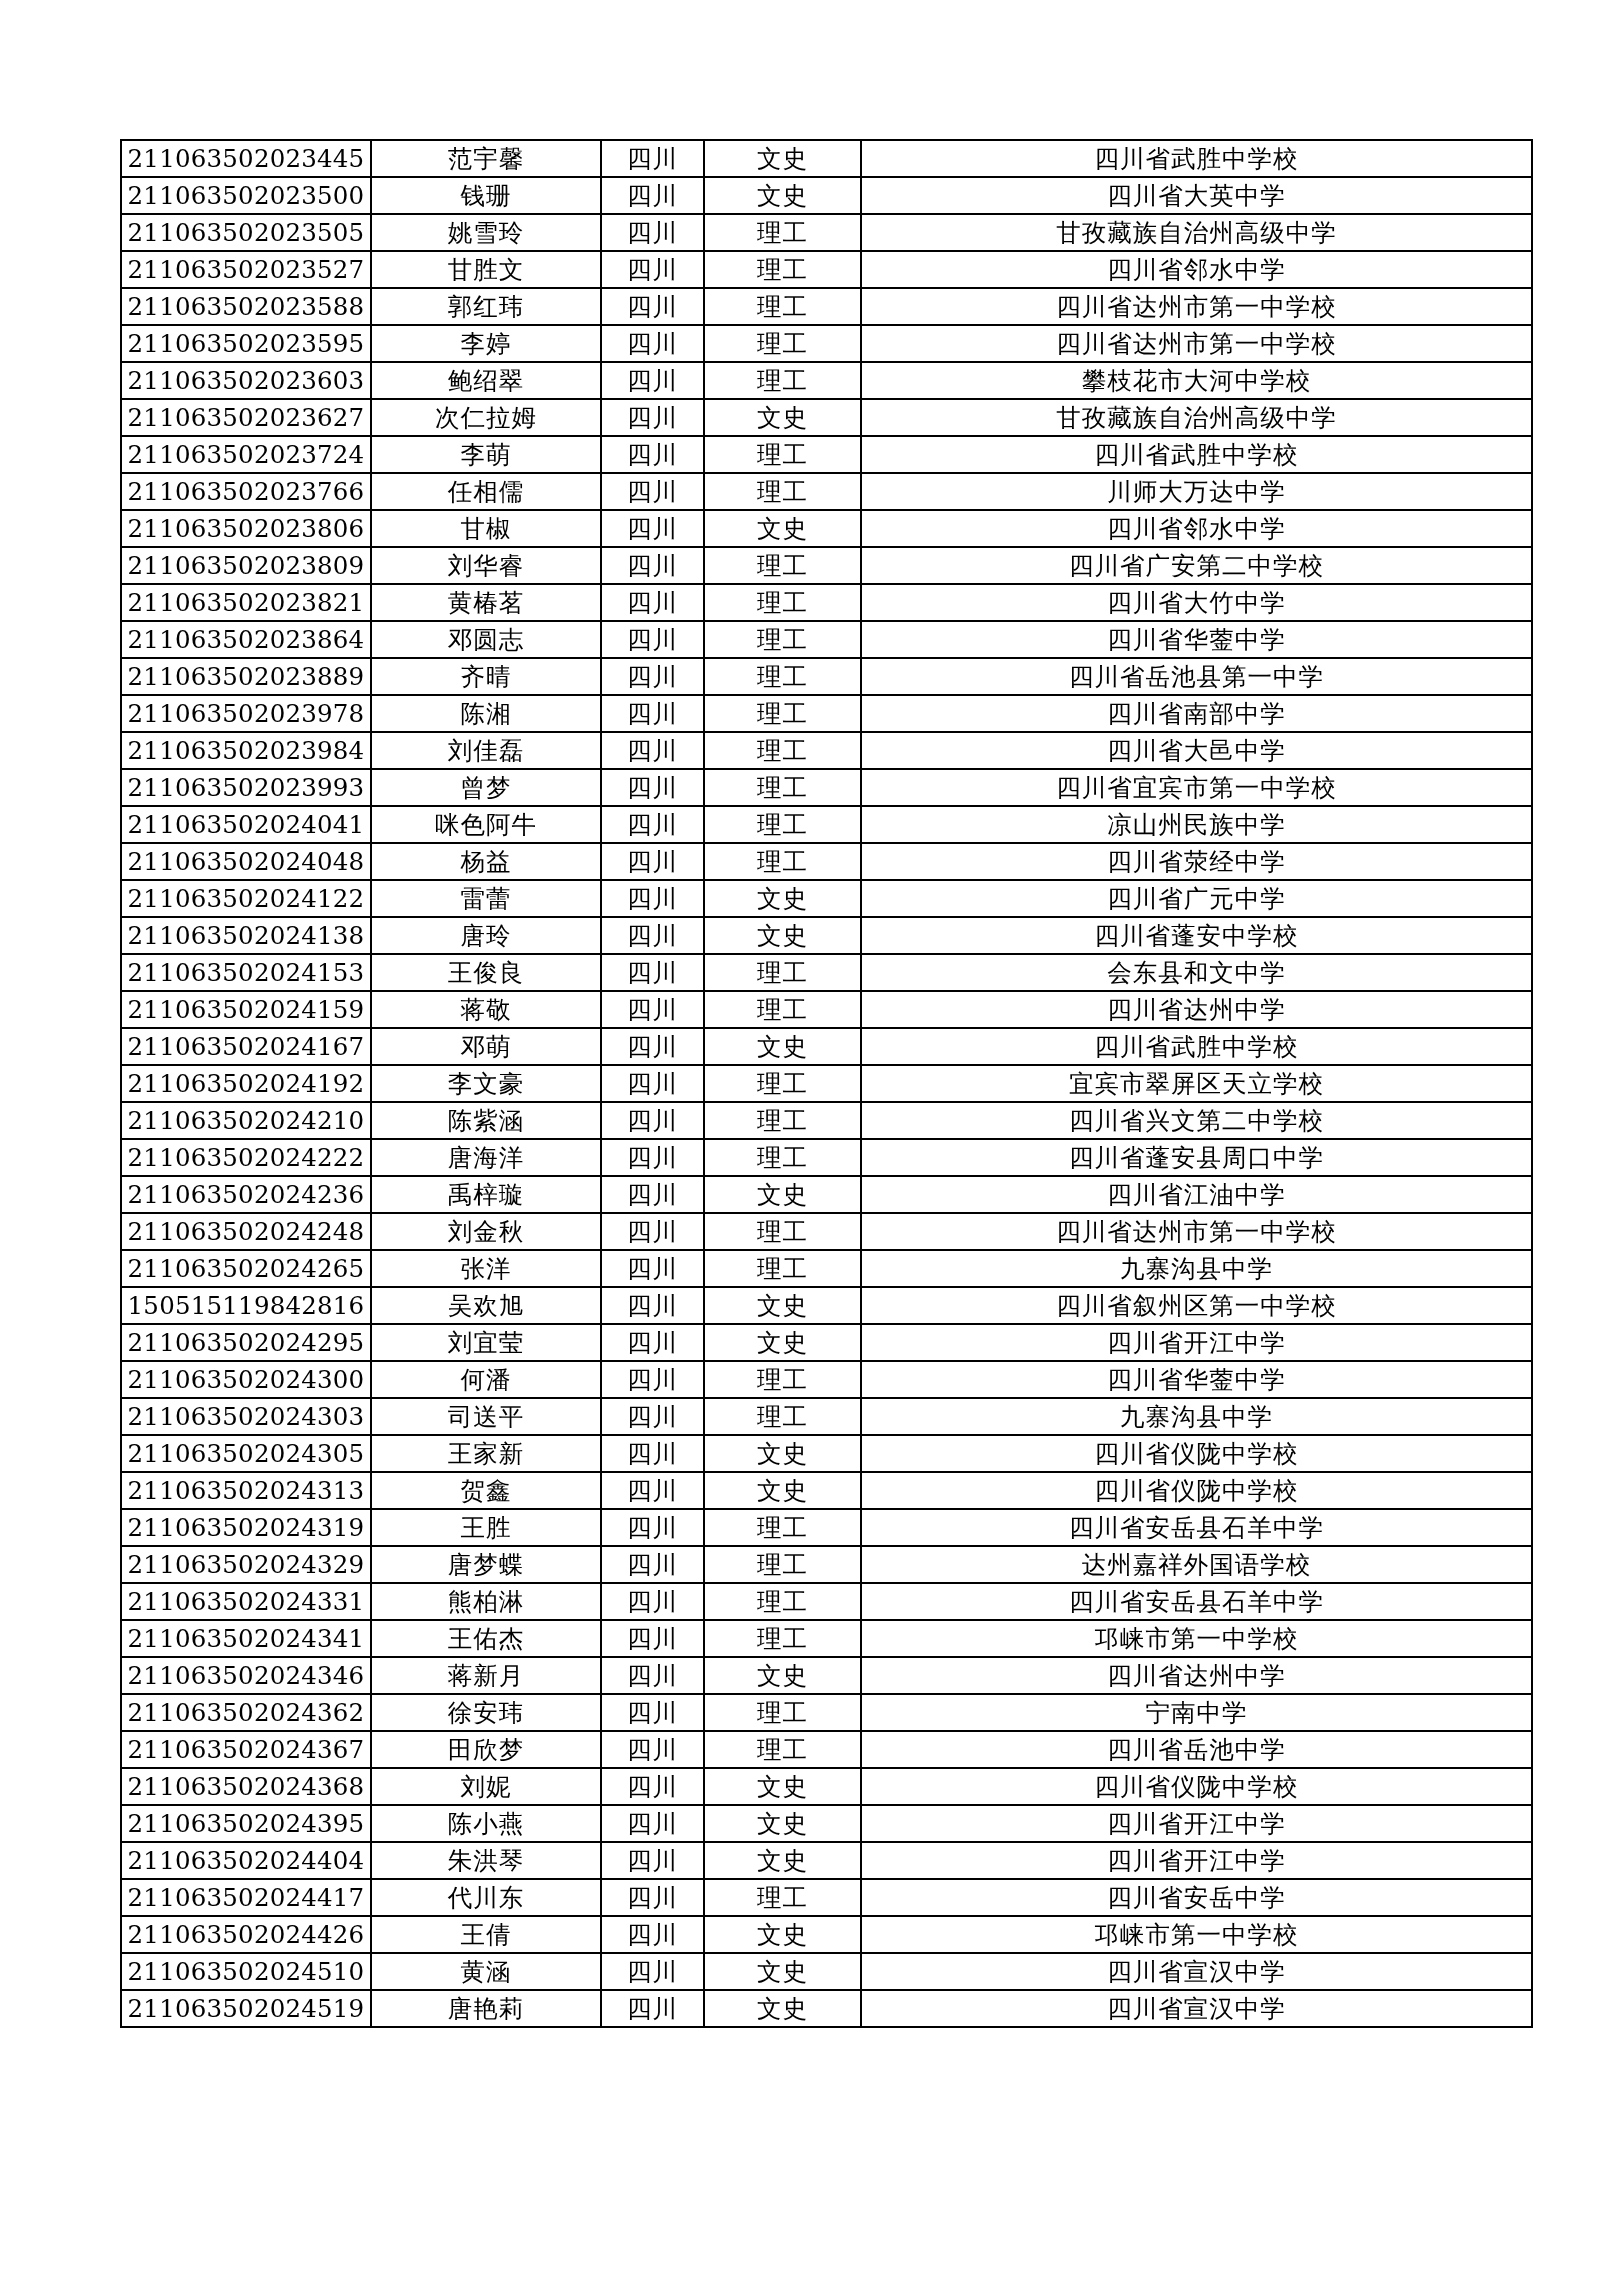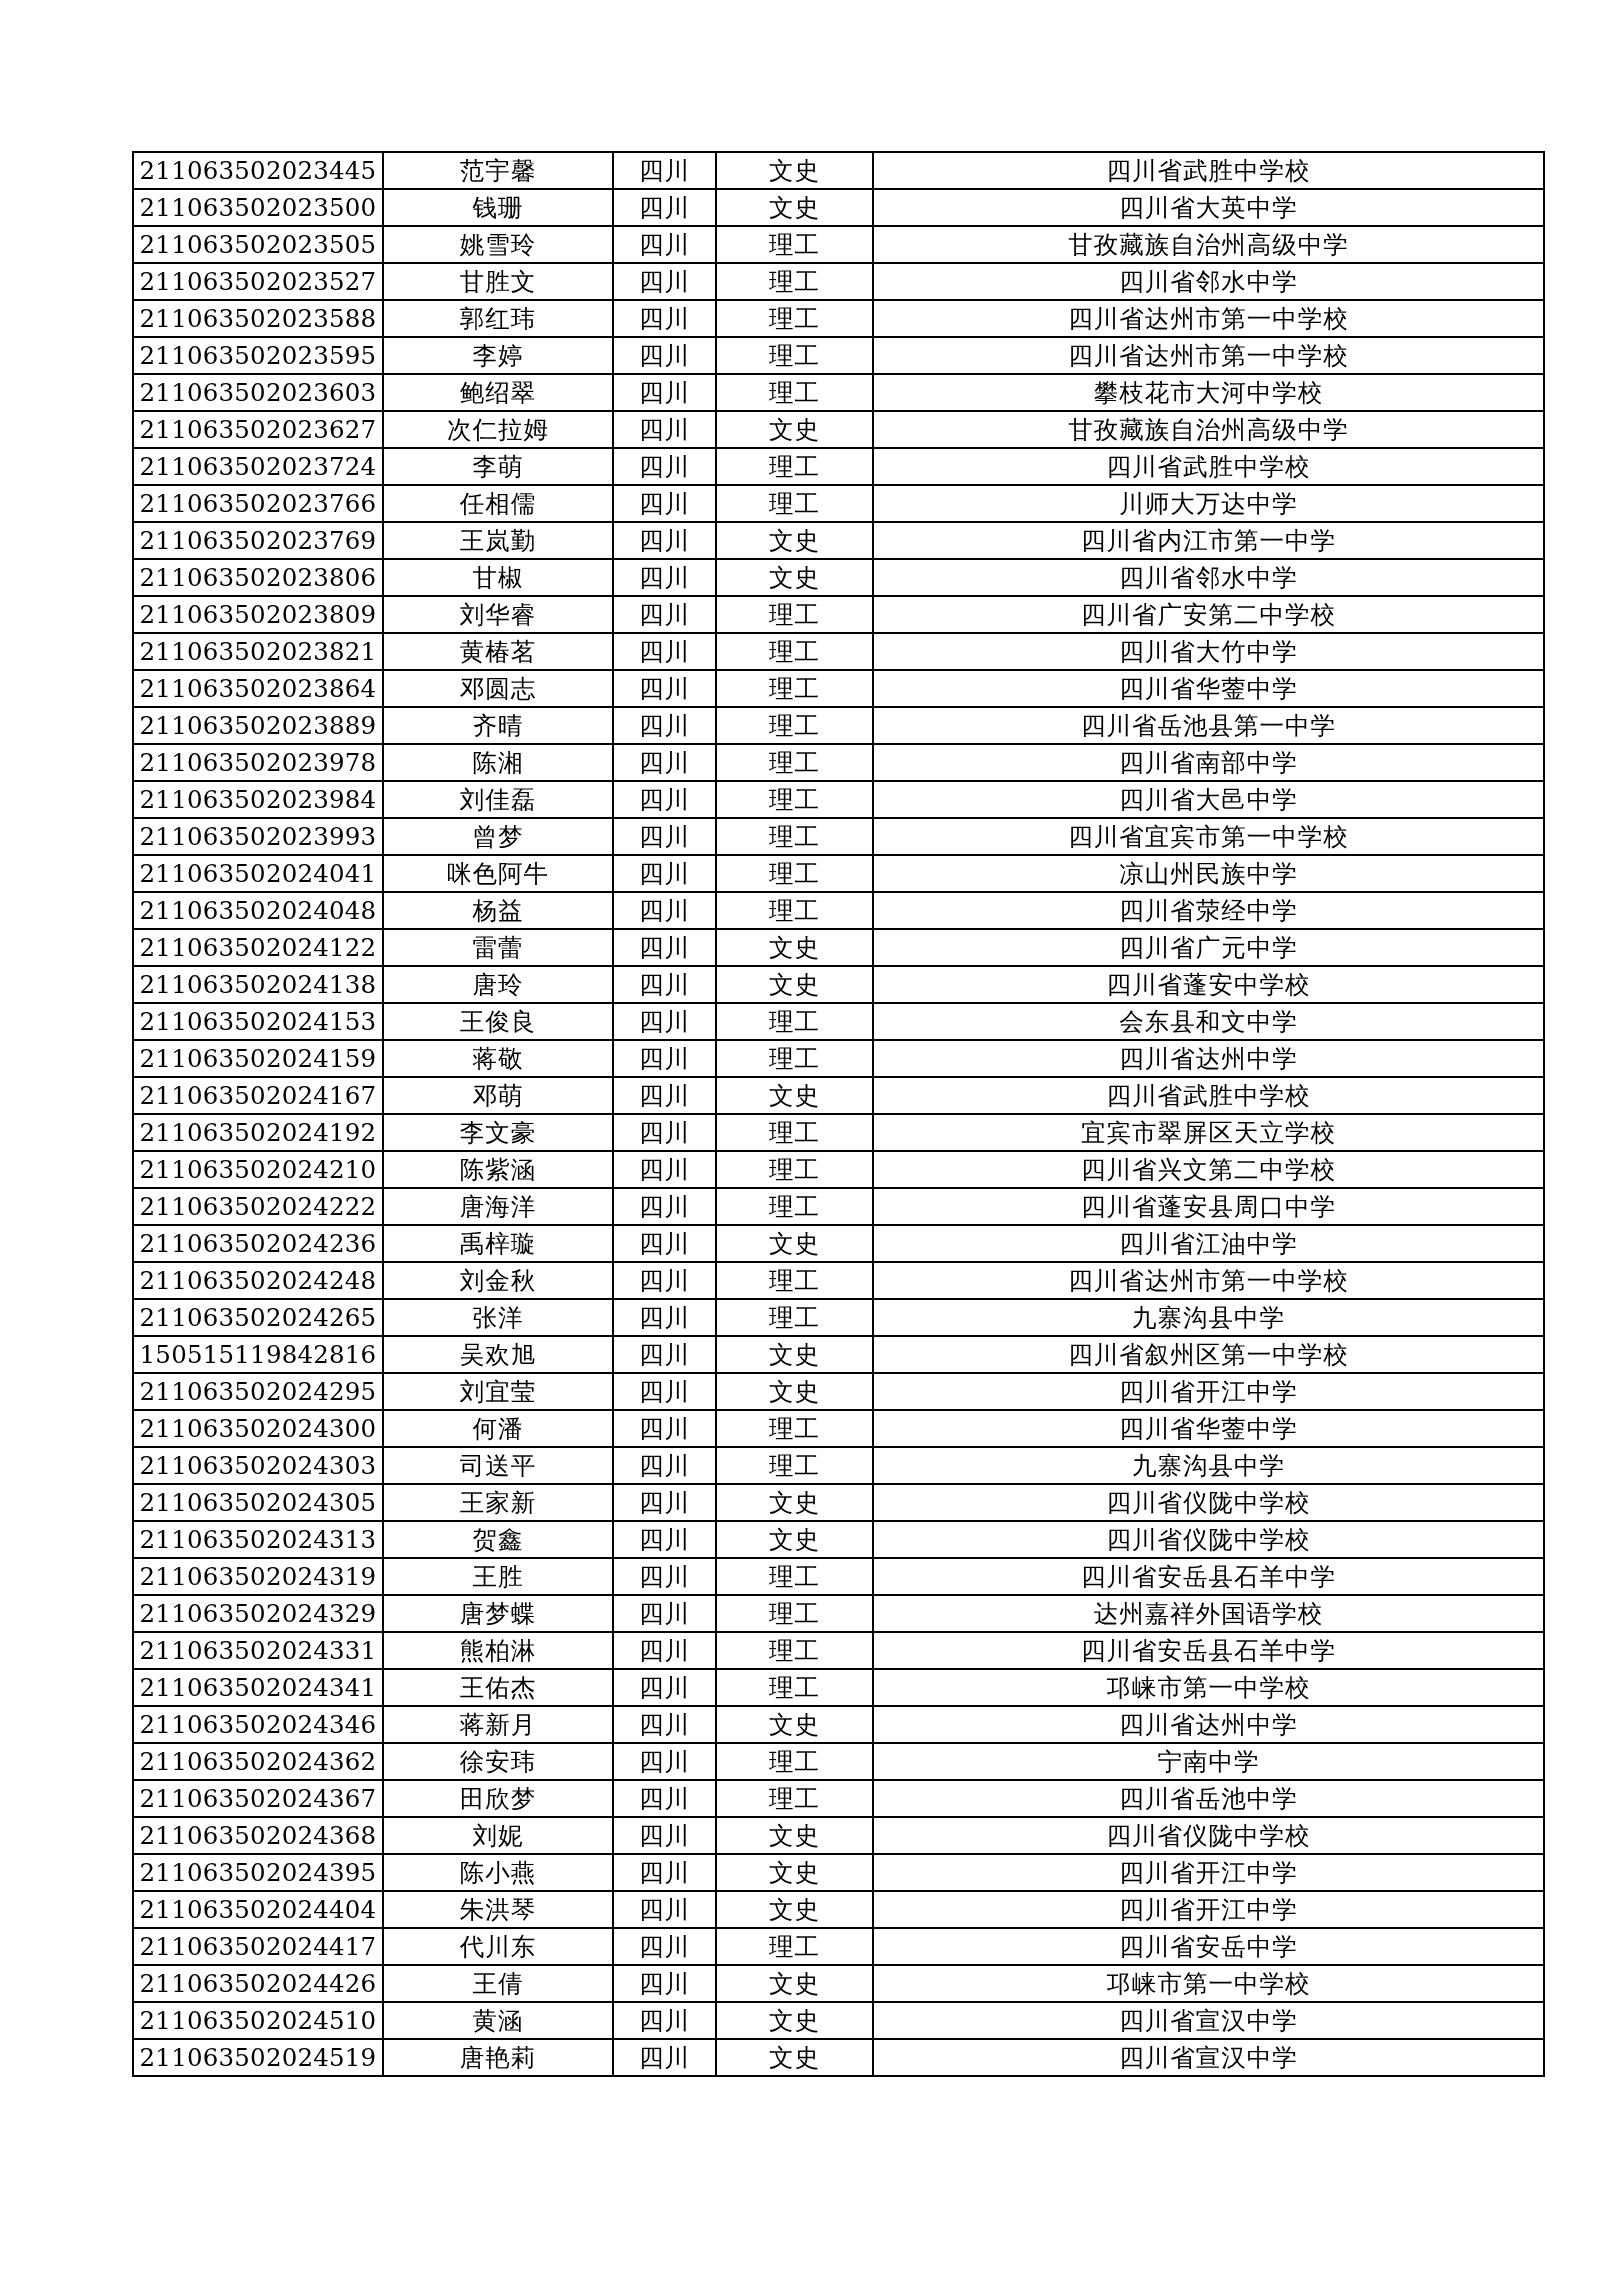--- a/index.html
+++ b/index.html
@@ -18,21 +18,21 @@
     width: 1621px;
     height: 2293px;
     box-sizing: border-box;
     padding: 135px 94px 0 116px;
     background: #ffffff;
   }
   table.roster {
     border-collapse: collapse;
     width: 1411px;
     table-layout: fixed;
-    margin: 16px;
+    margin: 4px;
   }
   table.roster td {
     border: 2px solid #000000;
     text-align: center;
     vertical-align: middle;
     height: 35px;
     line-height: 31px;
     padding: 0 2px;
     font-size: 24.5px;
     color: #000000;
@@ -135,27 +135,20 @@
           <td class="c-school">四川省武胜中学校</td>
         </tr>
         <tr>
           <td class="c-id">211063502023766</td>
           <td class="c-name">任相儒</td>
           <td class="c-prov">四川</td>
           <td class="c-cat">理工</td>
           <td class="c-school">川师大万达中学</td>
         </tr>
         <tr>
-          <td class="c-id">211063502023769</td>
-          <td class="c-name">王岚勤</td>
-          <td class="c-prov">四川</td>
-          <td class="c-cat">文史</td>
-          <td class="c-school">四川省内江市第一中学</td>
-        </tr>
-        <tr>
           <td class="c-id">211063502023806</td>
           <td class="c-name">甘椒</td>
           <td class="c-prov">四川</td>
           <td class="c-cat">文史</td>
           <td class="c-school">四川省邻水中学</td>
         </tr>
         <tr>
           <td class="c-id">211063502023809</td>
           <td class="c-name">刘华睿</td>
           <td class="c-prov">四川</td>

